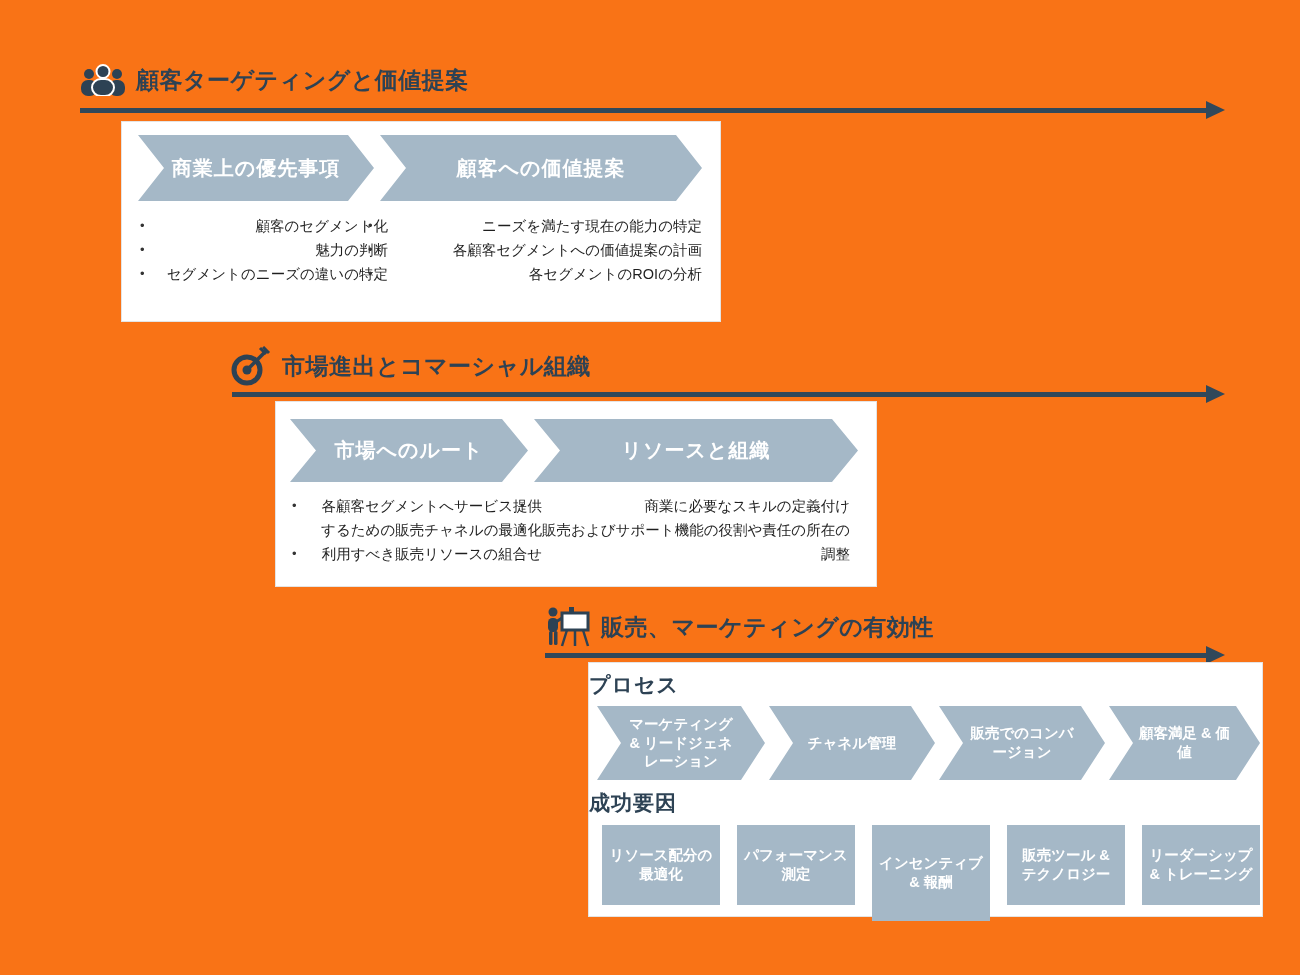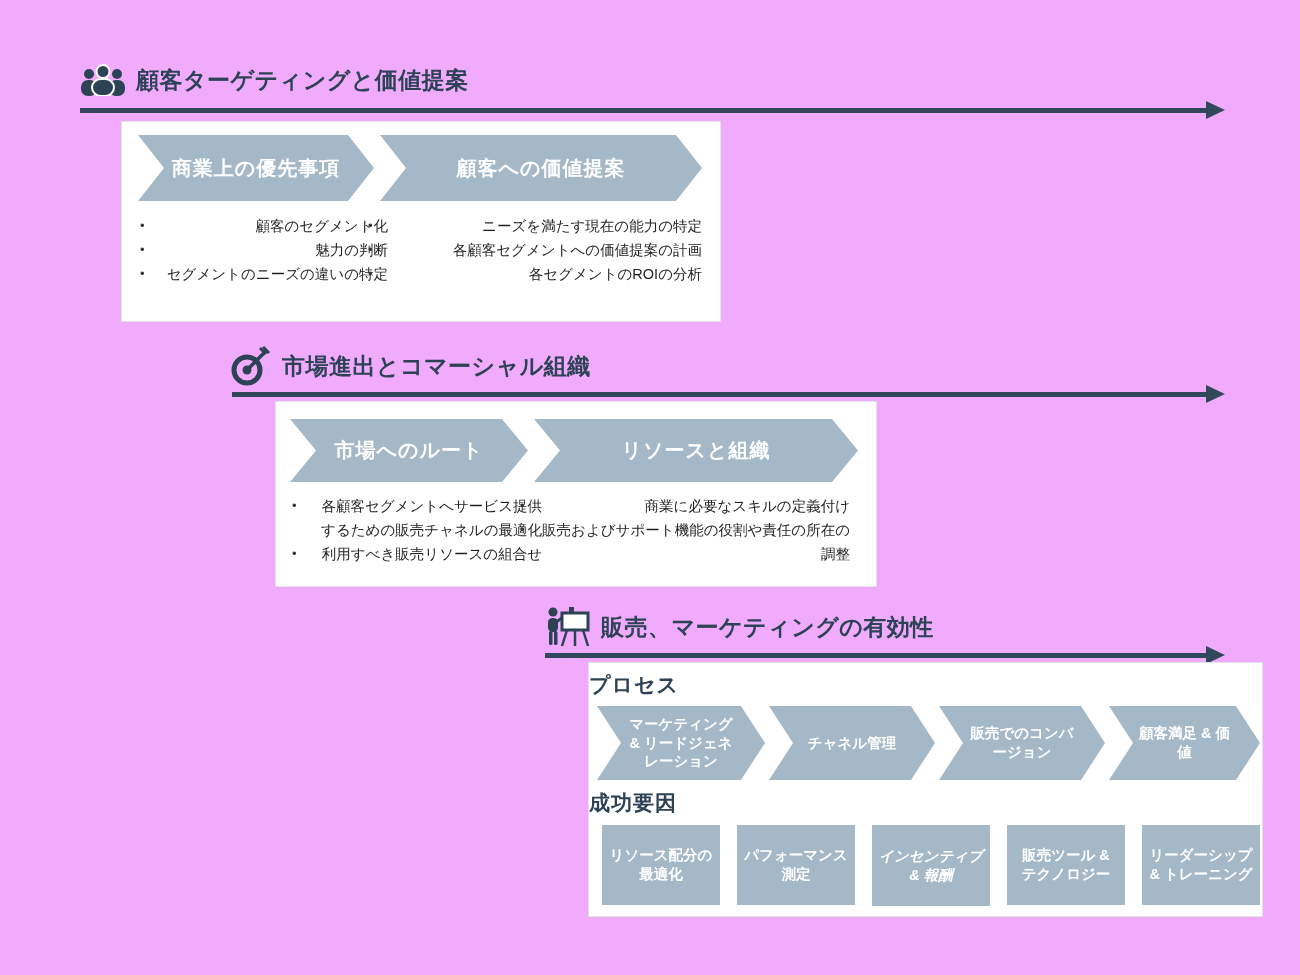--- a/index.html
+++ b/index.html
@@ -1,17 +1,17 @@
 <!DOCTYPE html>
 <html><head>
 <meta charset="utf-8">
 <style>
   html,body{margin:0;padding:0;background:#ffffff;}
   body{font-family:"Liberation Sans","DejaVu Sans",sans-serif;}
-  .canvas{position:relative;width:1300px;height:975px;background:#f0abfc;overflow:hidden;}
+  .canvas{position:relative;width:1300px;height:975px;background:#f97316;overflow:hidden;}
 
   
   .sec-header{position:absolute;display:flex;align-items:center;gap:10px;}
   .sec-title{font-size:23px;font-weight:700;color:#2d4254;letter-spacing:.5px;white-space:nowrap;}
   .sec-icon svg{display:block;}
 
   
   .tl-line{position:absolute;height:5px;background:#31485a;}
   .tl-head{position:absolute;width:0;height:0;border-top:9px solid transparent;border-bottom:9px solid transparent;border-left:19px solid #31485a;}
 
@@ -152,21 +152,21 @@
     </div>
 
     <div class="mid-heading" style="top:126px;">成功要因</div>
 
     <div class="sbox" style="left:13px;top:162px;width:118px;height:80px;">
       <span class="lbl">リソース配分の最適化</span>
     </div>
     <div class="sbox" style="left:148px;top:162px;width:118px;height:80px;">
       <span class="lbl">パフォーマンス測定</span>
     </div>
-    <div class="sbox" style="left:283px;top:162px;width:118px;height:81px;font-style:italic;">
+    <div class="sbox" style="left:283px;top:162px;width:118px;height:96px;">
       <span class="lbl">インセンティブ &amp; 報酬</span>
     </div>
     <div class="sbox" style="left:418px;top:162px;width:118px;height:80px;justify-content:flex-end;">
       <span class="lbl">販売ツール &amp; テクノロジー</span>
     </div>
     <div class="sbox" style="left:553px;top:162px;width:118px;height:80px;">
       <span class="lbl">リーダーシップ &amp; トレーニング</span>
     </div>
   </div>
 

